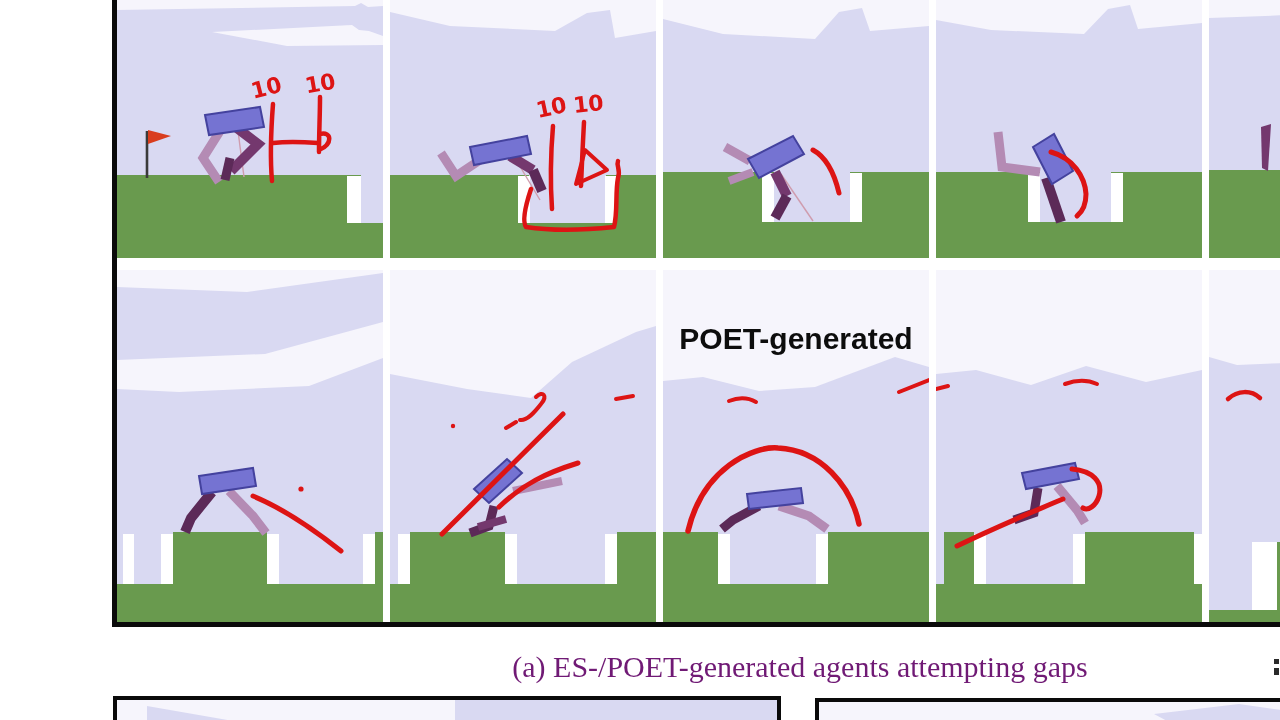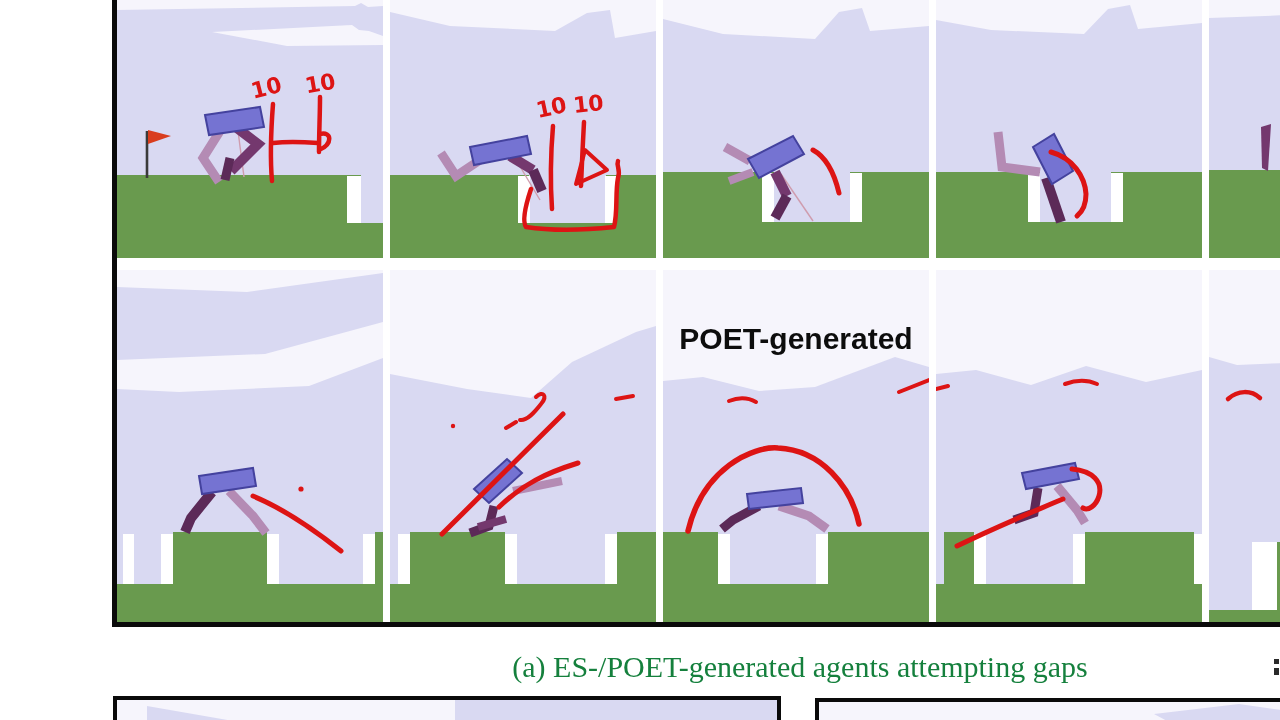--- a/index.html
+++ b/index.html
@@ -20,21 +20,21 @@
   .s-lidar{stroke:var(--lidar);stroke-width:1.4;fill:none;}
   .s-ink{stroke:var(--ink);fill:none;stroke-linecap:round;stroke-linejoin:round;}
   .ink-dot{fill:var(--ink);}
   .ink-text{fill:var(--ink);font:700 22px "DejaVu Sans",sans-serif;}
   .overlay-text{fill:#0d0d0d;font:700 30px "Liberation Sans",sans-serif;}
   .flag-pole{stroke:var(--pole);stroke-width:2.6;}
   .c-flag{fill:var(--flag);}
   #border-left{position:absolute;left:112px;top:0;width:5px;height:627px;background:var(--border);}
   #border-bottom{position:absolute;left:112px;top:622px;width:1168px;height:5px;background:var(--border);}
   #caption{position:absolute;left:400px;top:650px;width:800px;text-align:center;
-           font:400 30px "Liberation Serif",serif;color:#15803d;}
+           font:400 30px "Liberation Serif",serif;color:#701a75;}
   .subfig-box{position:absolute;background:var(--cloud);border:4px solid var(--border);border-bottom:none;box-sizing:border-box;overflow:hidden;}
   #subfig-left{left:113px;top:696px;width:668px;height:26px;}
   #subfig-right{left:815px;top:698px;width:466px;height:24px;border-right:none;}
   #edge-speck1{position:absolute;left:1274px;top:659px;width:5px;height:5px;background:#2a2a2a;}
   #edge-speck2{position:absolute;left:1274px;top:668px;width:5px;height:7px;background:#2a2a2a;}
 </style>
 </head>
 <body>
 
 <div id="stage">

